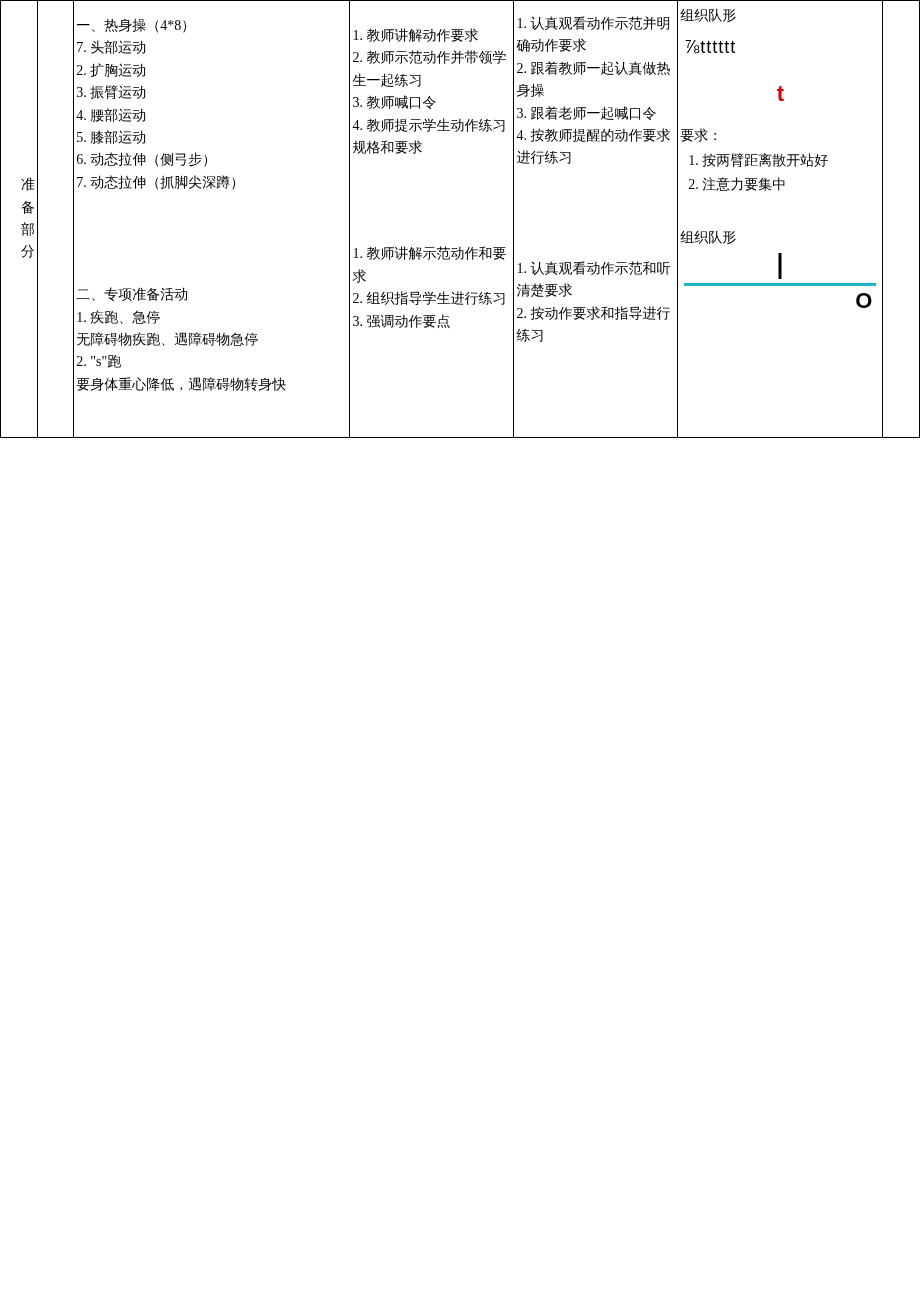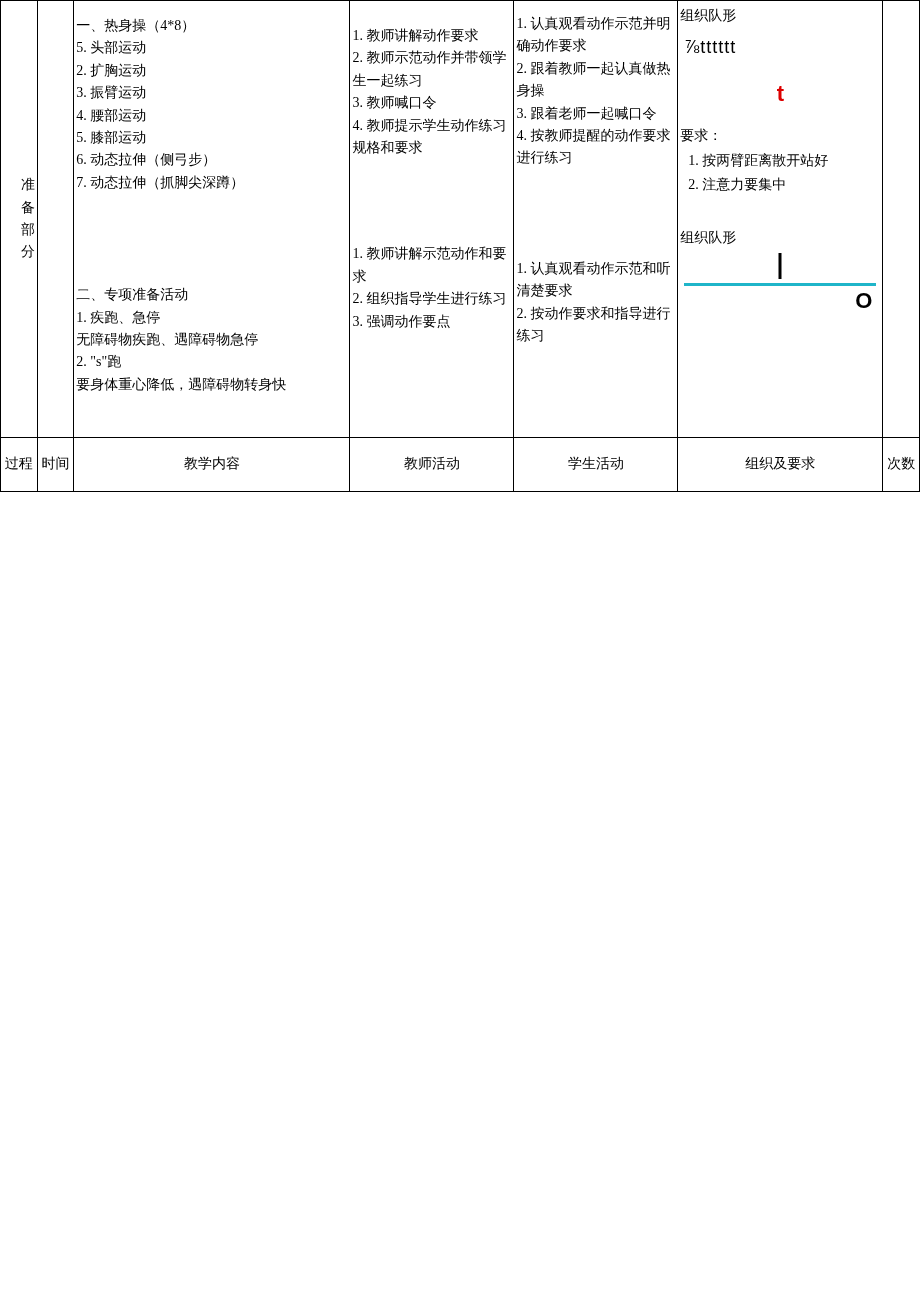--- a/index.html
+++ b/index.html
@@ -102,21 +102,21 @@
   <tbody>
       <tr>
     <td class="vlabel-norm">
       <span>准备部分</span>
     </td>
     <td></td>
 
     <td>
       <div class="block" style="margin-top:10px">
         <div>一、热身操（4*8）</div>
-        <div>5. 头部运动</div>
+        <div>7. 头部运动</div>
         <div>2. 扩胸运动</div>
         <div>3. 振臂运动</div>
         <div>4. 腰部运动</div>
         <div>5. 膝部运动</div>
         <div>6. 动态拉伸（侧弓步）</div>
         <div>7. 动态拉伸（抓脚尖深蹲）</div>
       </div>
       <div class="block" style="margin-top:90px">
         <div>二、专项准备活动</div>
         <div>1. 疾跑、急停</div>
@@ -168,23 +168,14 @@
         <div class="vert-bar"></div>
         <div class="cyan-line"></div>
         <div class="big-o">O</div>
       </div>
       <div style="height:110px"></div>
     </td>
 
     <td></td>
   </tr>
 
-  <tr class="hdr">
-    <td class="center">过程</td>
-    <td class="center">时间</td>
-    <td class="center">教学内容</td>
-    <td class="center">教师活动</td>
-    <td class="center">学生活动</td>
-    <td class="center">组织及要求</td>
-    <td class="center">次数</td>
-  </tr>
 </tbody>
   </table>
 
 </body></html>

